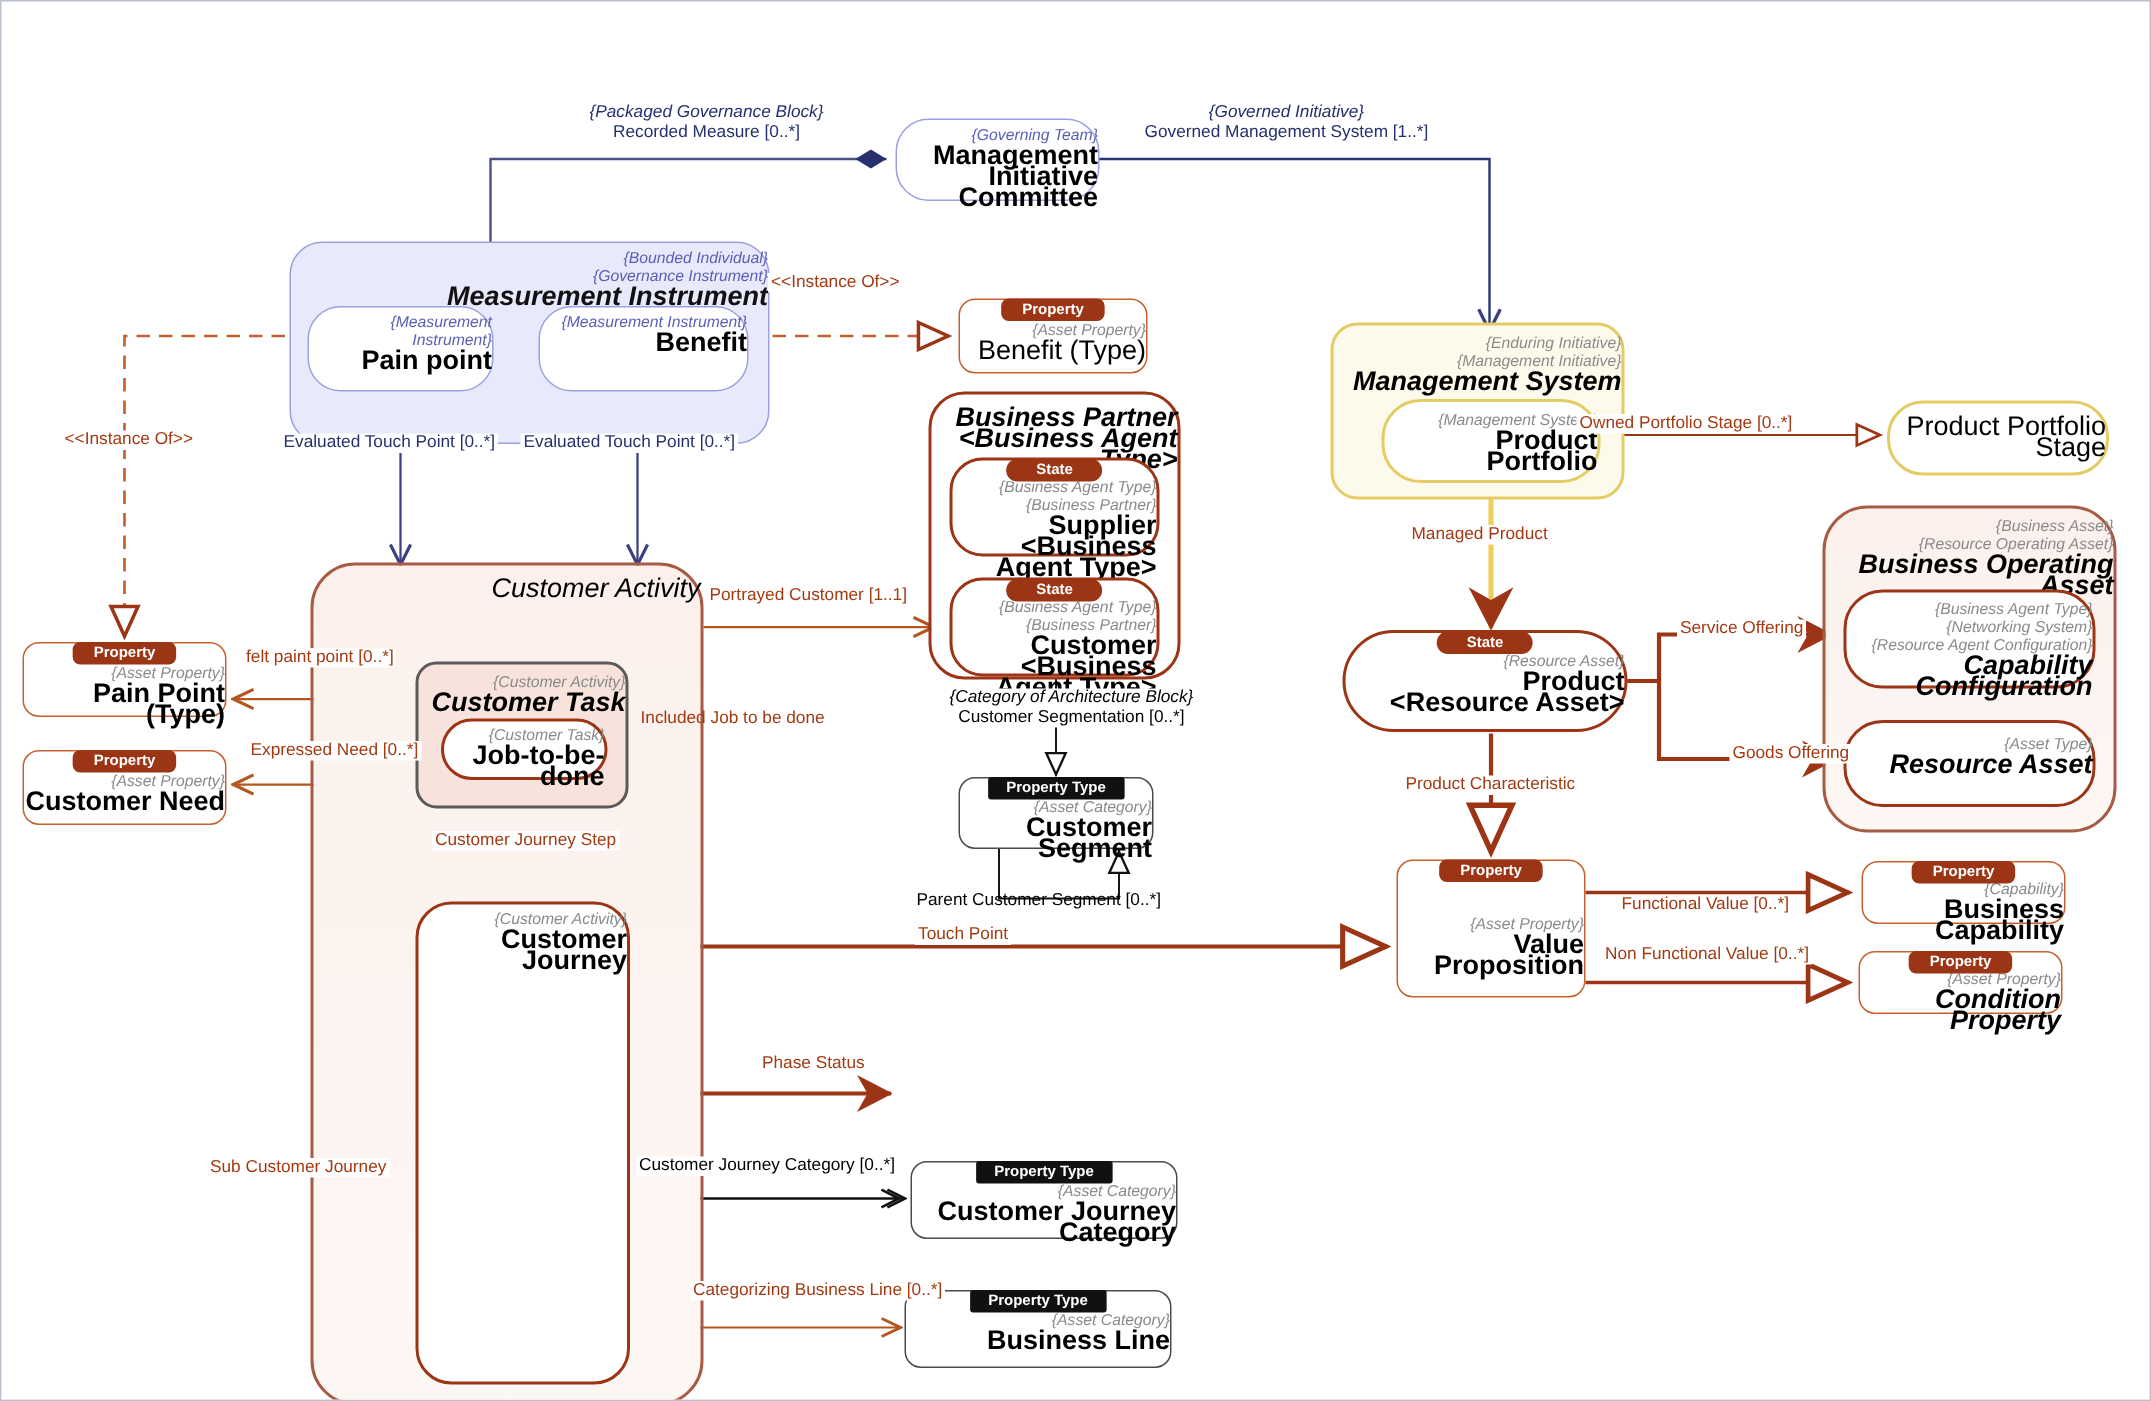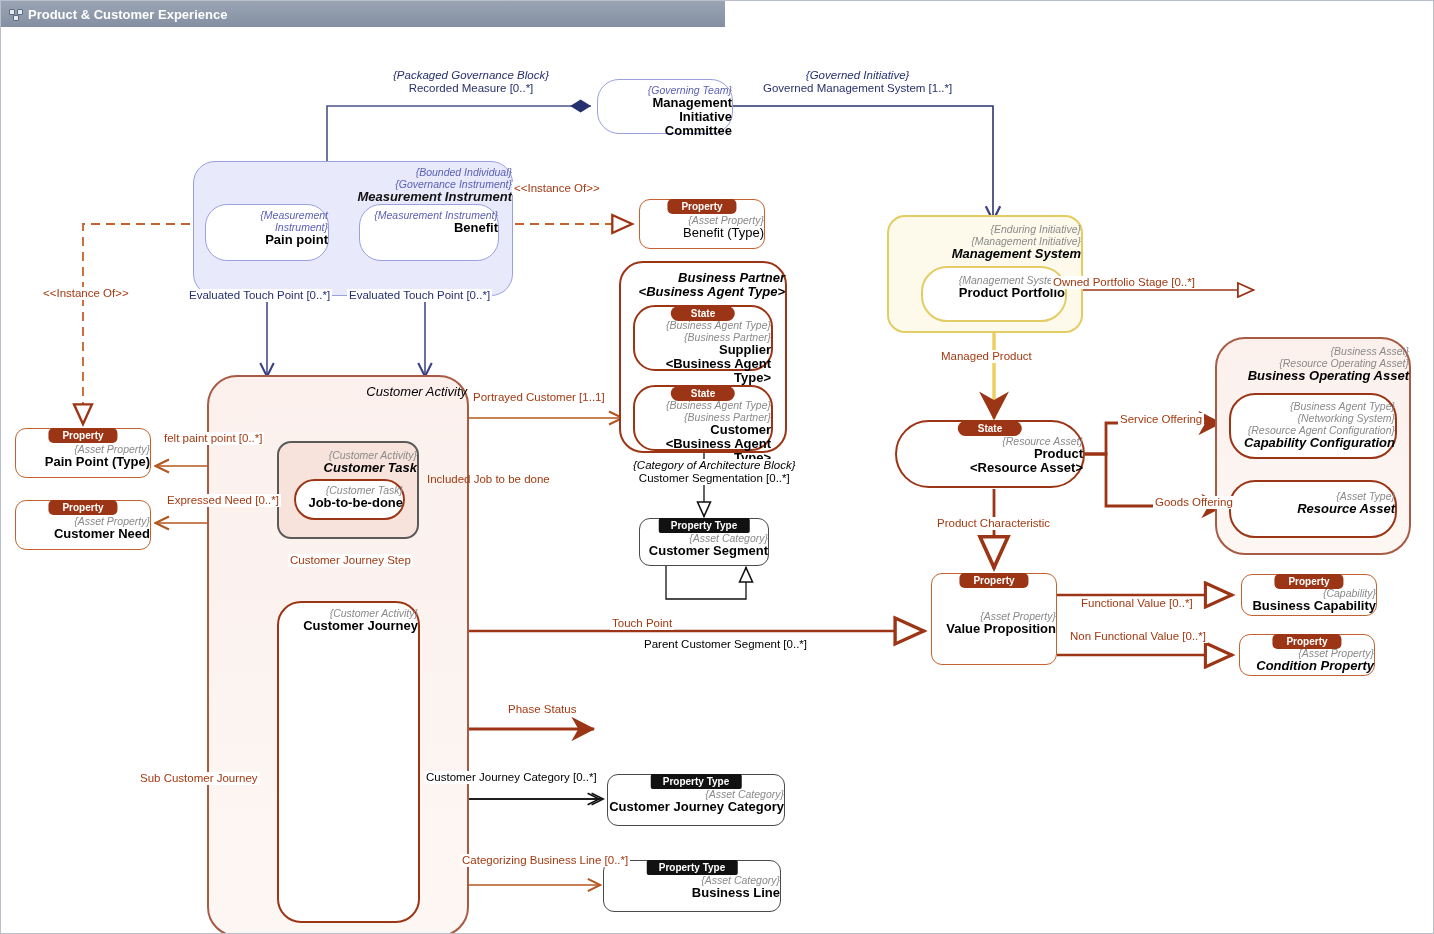--- a/index.html
+++ b/index.html
@@ -25,21 +25,21 @@
   #titlebar .ticon i.a{width:4px;height:4px;left:0;top:0;border-radius:1px;}
   #titlebar .ticon i.b{width:4px;height:4px;left:8px;top:0;border-radius:1px;}
   #titlebar .ticon i.c{width:4px;height:4px;left:4px;top:6px;border-radius:1px;}
   #diagram-area{position:absolute;left:0;top:26px;width:1432px;height:906px;background:#fff;}
 
   svg#wires{position:absolute;left:0;top:0;width:1434px;height:934px;pointer-events:none;}
 
   
   .node{position:absolute;box-sizing:border-box;text-align:right;}
   .node .stereo{font-style:italic;color:#8a8a8a;font-size:10.5px;line-height:12px;}
-  .node .nm{font-size:13px;line-height:14px;color:#000;}
+  .node .nm{font-size:18px;line-height:14px;color:#000;}
   .node .nm.b{font-weight:bold;}
   .node .nm.bi{font-weight:bold;font-style:italic;}
 
   
   .rbox{border:2.4px solid #9c3515;border-radius:26px;background:#ffffff;}
   .rbox-thin{border:1.4px solid #c4622f;border-radius:11px;background:#ffffff;}
   .rbox-grey{border:1.4px solid #4a4a4a;border-radius:11px;background:#ffffff;}
 
   
   .pill{
@@ -78,28 +78,20 @@
   .elabel.blue{color:#26306e;}
   .elabel.red{color:#a33a12;}
   .elabel.black{color:#000000;}
   .elabel.ctr{text-align:center;}
 </style>
 </head>
 <body>
 
 <div id="canvas">
 
-  <div id="titlebar">
-    <span class="ticon">
-        <i class="a"></i>
-        <i class="b"></i>
-        <i class="c"></i>
-      </span>
-    <span>Product &amp; Customer Experience</span>
-  </div>
 
   <div id="diagram-area">
 
     <svg id="wires" viewBox="0 0 1434 934">
       <defs>
         <marker id="ar-blue" markerWidth="11" markerHeight="11" refX="9" refY="5.5" orient="auto">
           <path d="M1,1 L10,5.5 L1,10" fill="none" stroke="#3a4080" stroke-width="1.4"></path>
         </marker>
         <marker id="ar-red" markerWidth="11" markerHeight="11" refX="9" refY="5.5" orient="auto">
           <path d="M1,1.2 L10,5.5 L1,9.8" fill="none" stroke="#b4571f" stroke-width="1.4"></path>
@@ -277,20 +269,23 @@
       <div class="stereo">{Enduring Initiative}</div>
       <div class="stereo">{Management Initiative}</div>
       <div class="nm bi">Management System</div>
     </div>
 
     <div class="node" style="left:920px;top:239px;width:146px;height:56px;padding-top:6px;border:2.4px solid #e3cc63;border-radius:26px;background:#ffffff;">
       <div class="stereo">{Management System}</div>
       <div class="nm b">Product Portfolio</div>
     </div>
 
+    <div class="node" style="left:1257px;top:240px;width:148px;height:50px;padding-top:8px;border:2.2px solid #e3cc63;border-radius:24px;background:#ffffff;">
+      <div class="nm">Product Portfolio Stage</div>
+    </div>
 
     <div class="node rbox" style="left:894px;top:393px;width:190px;height:68px;padding-top:13px;border-radius:34px;">
       <div class="pill state">State</div>
       <div class="stereo">{Resource Asset}</div>
       <div class="nm b">Product</div>
       <div class="nm b">&lt;Resource Asset&gt;</div>
     </div>
 
     <div class="node cont-red" style="left:1214px;top:310px;width:196px;height:218px;padding-top:6px;">
       <div class="stereo">{Business Asset}</div>
@@ -356,21 +351,21 @@
 
     <div class="elabel red" style="left:137px;top:745px;">Sub Customer Journey</div>
 
     <div class="elabel red" style="left:470px;top:364px;">Portrayed Customer [1..1]</div>
 
     <div class="elabel black ctr" style="left:630px;top:432px;">
       <span class="st">{Category of Architecture Block}</span>
       <span>Customer Segmentation [0..*]</span>
     </div>
 
-    <div class="elabel black" style="left:641px;top:567px;background:transparent;margin-top:44px;">Parent Customer Segment [0..*]</div>
+    <div class="elabel black" style="left:608px;top:567px;background:transparent;">Parent Customer Segment [0..*]</div>
 
     <div class="elabel red" style="left:609px;top:590px;">Touch Point</div>
 
     <div class="elabel red" style="left:505px;top:676px;">Phase Status</div>
 
     <div class="elabel black" style="left:423px;top:744px;">Customer Journey Category [0..*]</div>
 
     <div class="elabel red" style="left:431px;top:827px;margin-left:28px;">Categorizing Business Line [0..*]</div>
 
     <div class="elabel red" style="left:1050px;top:249px;">Owned Portfolio Stage [0..*]</div>

